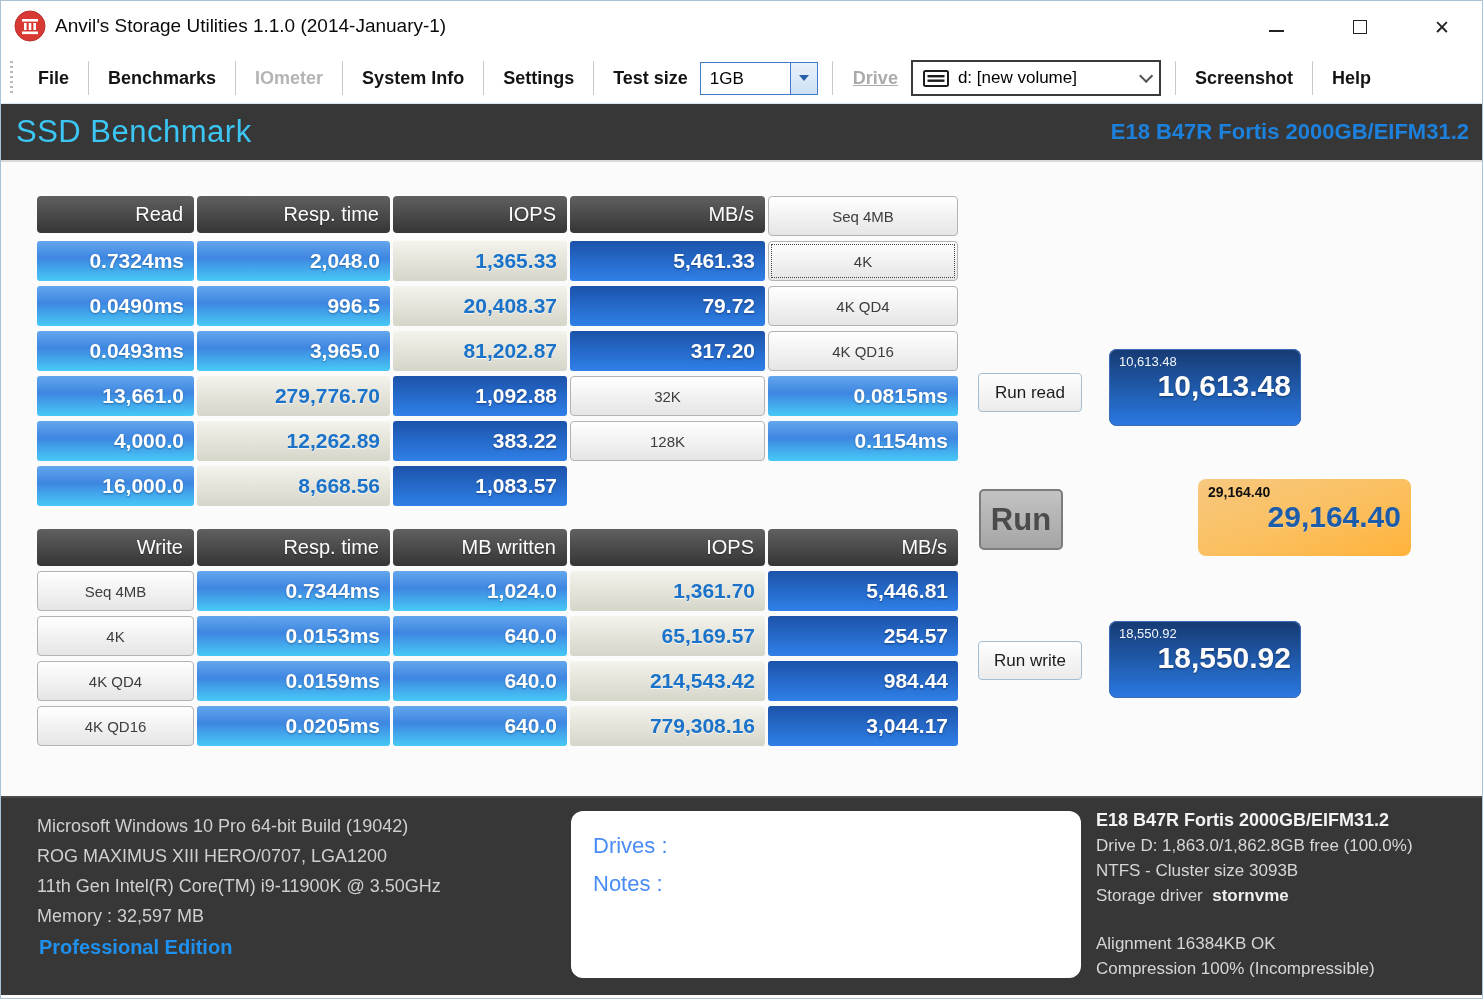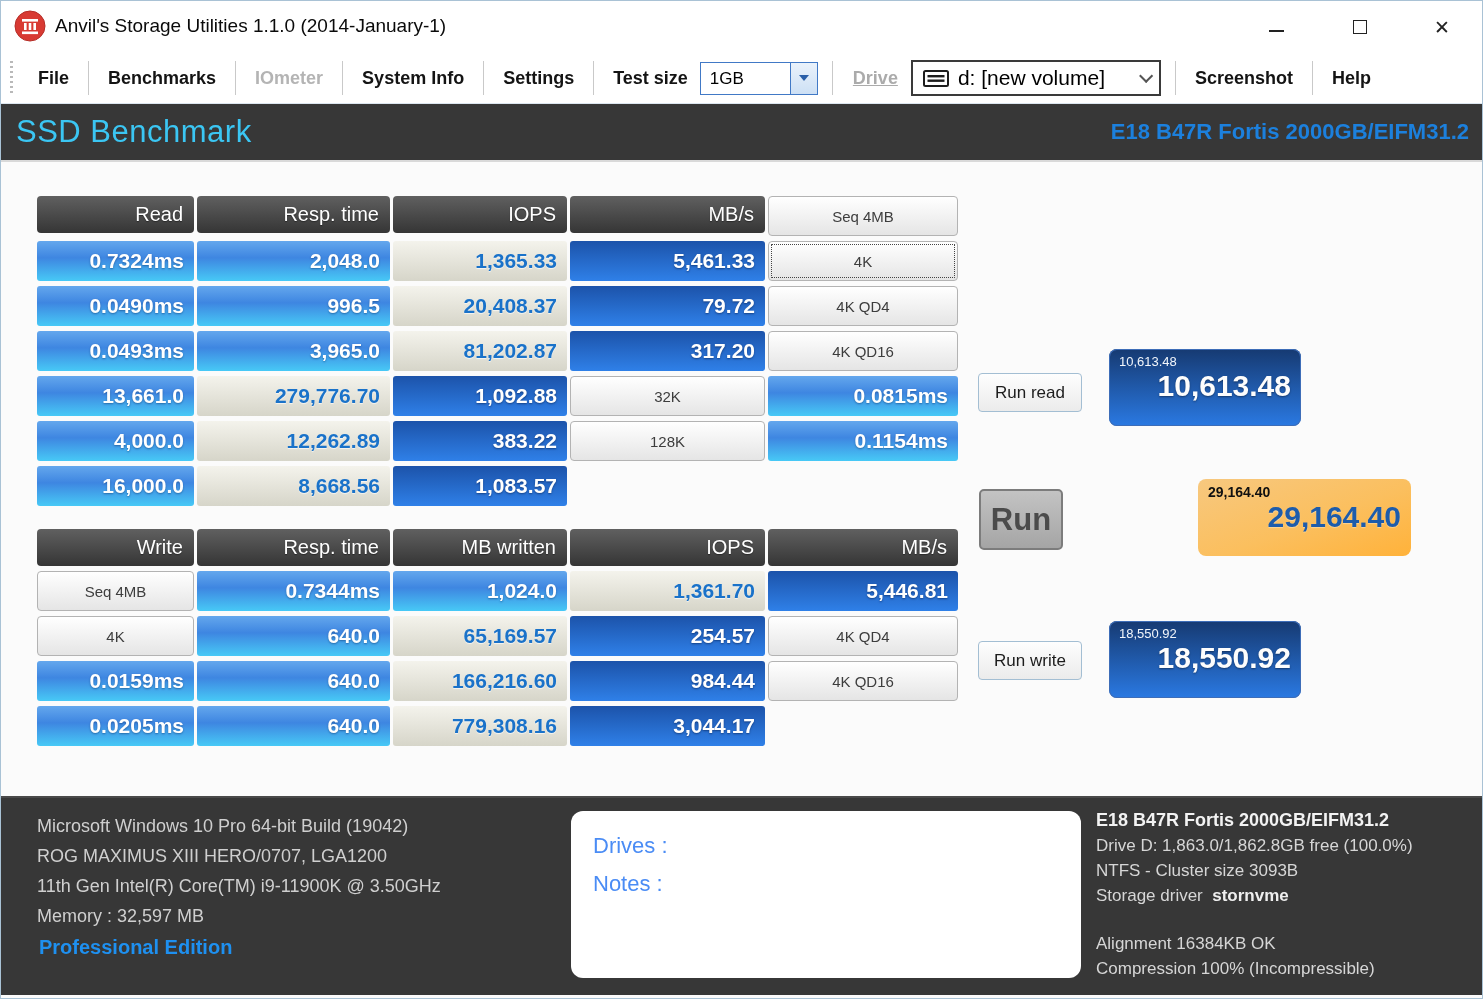--- a/index.html
+++ b/index.html
@@ -32,21 +32,21 @@
   .combo-ts { display:flex; width:118px; height:33px; border:1px solid #4179c6; background:#fff; }
   .combo-ts .val { flex:1; font-size:17px; padding:6px 0 0 9px; color:#000; }
   .combo-ts .arrow { width:27px; border-left:1px solid #4179c6;
                      background:linear-gradient(#eaf2fb,#cde0f5);
                      display:flex; align-items:center; justify-content:center; }
   .tri-down { width:0; height:0; border-left:5px solid transparent; border-right:5px solid transparent;
               border-top:6px solid #2a5fa8; }
   .drive-label { font-size:18px; font-weight:600; color:#ababab; padding:0 13px 0 20px;text-decoration:underline; }
   .combo-drive { display:flex; align-items:center; gap:9px; width:250px; height:36px;
                  border:2px solid #3a3a3a; background:#fff; padding:0 10px; }
-  .combo-drive .val { flex:1; font-size:21px; color:#000; }
+  .combo-drive .val { flex:1; font-size:17px; color:#000; }
   .chev { width:10px; height:10px; border-right:2px solid #555; border-bottom:2px solid #555;
           transform:rotate(45deg) translateY(-3px); }
 
   
   .band { position:absolute; left:0; top:103px; width:100%; height:58px; background:#373737;
           display:flex; align-items:center; justify-content:space-between; padding:0 13px 0 15px;
           border-bottom:2px solid #d9d9d9; }
   .band-title { color:#3bc6f3; font-size:31px; letter-spacing:.5px; }
   .band-device { color:#1c80dd; font-size:22px; font-weight:bold; }
 
@@ -228,28 +228,29 @@
     <div class="hcell">IOPS</div>
     <div class="hcell">MB/s</div>
 
     <div class="rowbtn">Seq 4MB</div>
     <div class="cell blue">0.7344ms</div>
     <div class="cell blue">1,024.0</div>
     <div class="cell light">1,361.70</div>
     <div class="cell navy">5,446.81</div>
 
     <div class="rowbtn">4K</div>
+    <div class="cell blue">0.0153ms</div>
     <div class="cell blue">640.0</div>
     <div class="cell light">65,169.57</div>
     <div class="cell navy">254.57</div>
 
     <div class="rowbtn">4K QD4</div>
     <div class="cell blue">0.0159ms</div>
     <div class="cell blue">640.0</div>
-    <div class="cell light">166,216.60</div>
+    <div class="cell light">214,543.42</div>
     <div class="cell navy">984.44</div>
 
     <div class="rowbtn">4K QD16</div>
     <div class="cell blue">0.0205ms</div>
     <div class="cell blue">640.0</div>
     <div class="cell light">779,308.16</div>
     <div class="cell navy">3,044.17</div>
   </div>
 
   <div class="btn-small" id="run-read">Run read</div>

